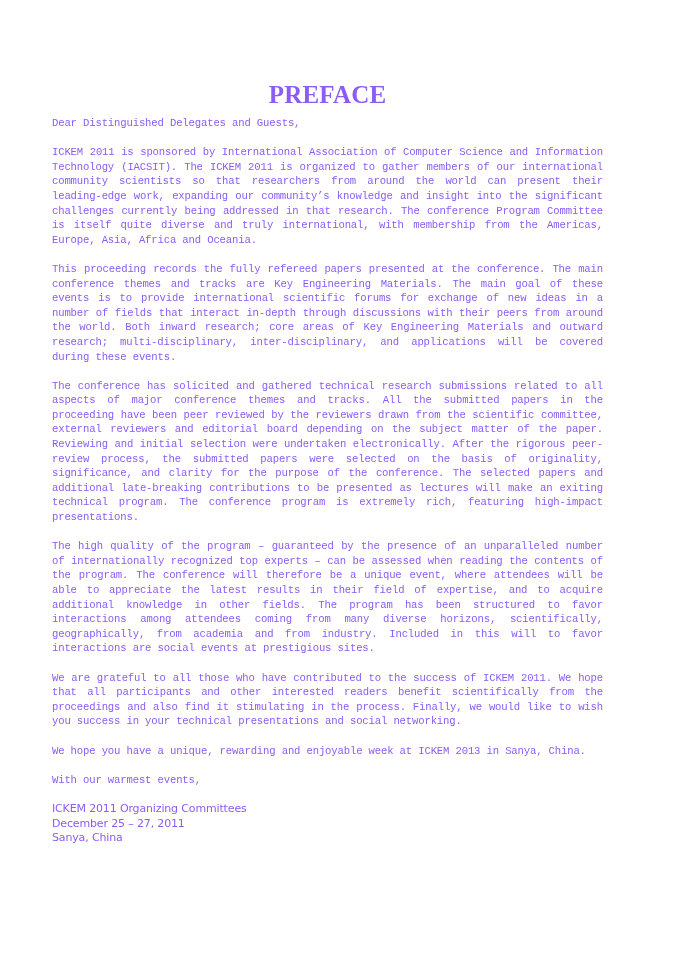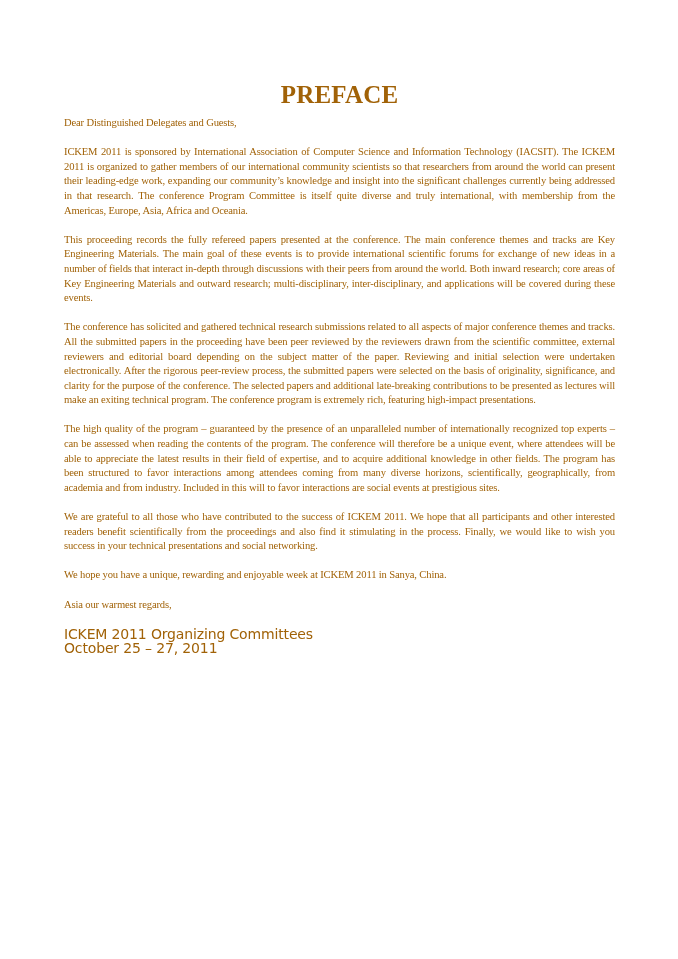--- a/index.html
+++ b/index.html
@@ -8,67 +8,68 @@
       background: #ffffff;
     }
     body {
       width: 678px;
       height: 959px;
       position: relative;
       overflow: hidden;
     }
     .page {
       position: absolute;
-      left: 64px;
+      left: 52px;
       top: 80px;
       width: 551px;
-      color: #a16207;
+      color: #8b5cf6;
     }
     .title {
       font-family: "Liberation Serif", "DejaVu Serif", serif;
       font-weight: bold;
       font-size: 25px;
       text-align: center;
       margin: 0 0 6px 0;
       line-height: 30px;
       letter-spacing: 0.2px;
     }
     .para {
-      font-family: Liberation Serif, serif;
+      font-family: Liberation Mono, monospace;
       font-size: 10.6px;
       line-height: 14.6px;
       margin: 0 0 14.6px 0;
       text-align: justify;
       letter-spacing: -0.15px;
     }
     .para.left {
       text-align: left;
     }
     .sig-line {
       font-family: "DejaVu Sans", "Liberation Sans", sans-serif;
-      font-size: 14px;
+      font-size: 11px;
       line-height: 14.6px;
       letter-spacing: -0.15px;
       display: block;
     }
   </style>
 </head>
 <body>
 
 <div class="page">
   <h1 class="title">PREFACE</h1>
 
   <p class="para left">Dear Distinguished Delegates and Guests,</p>
 
   <p class="para">ICKEM 2011 is sponsored by International Association of Computer Science and Information Technology (IACSIT). The ICKEM 2011 is organized to gather members of our international community scientists so that researchers from around the world can present their leading-edge work, expanding our community’s knowledge and insight into the significant challenges currently being addressed in that research. The conference Program Committee is itself quite diverse and truly international, with membership from the Americas, Europe, Asia, Africa and Oceania.</p>
   <p class="para">This proceeding records the fully refereed papers presented at the conference. The main conference themes and tracks are Key Engineering Materials. The main goal of these events is to provide international scientific forums for exchange of new ideas in a number of fields that interact in-depth through discussions with their peers from around the world. Both inward research; core areas of Key Engineering Materials and outward research; multi-disciplinary, inter-disciplinary, and applications will be covered during these events.</p>
   <p class="para">The conference has solicited and gathered technical research submissions related to all aspects of major conference themes and tracks. All the submitted papers in the proceeding have been peer reviewed by the reviewers drawn from the scientific committee, external reviewers and editorial board depending on the subject matter of the paper. Reviewing and initial selection were undertaken electronically. After the rigorous peer-review process, the submitted papers were selected on the basis of originality, significance, and clarity for the purpose of the conference. The selected papers and additional late-breaking contributions to be presented as lectures will make an exiting technical program. The conference program is extremely rich, featuring high-impact presentations.</p>
   <p class="para">The high quality of the program – guaranteed by the presence of an unparalleled number of internationally recognized top experts – can be assessed when reading the contents of the program. The conference will therefore be a unique event, where attendees will be able to appreciate the latest results in their field of expertise, and to acquire additional knowledge in other fields. The program has been structured to favor interactions among attendees coming from many diverse horizons, scientifically, geographically, from academia and from industry. Included in this will to favor interactions are social events at prestigious sites.</p>
   <p class="para">We are grateful to all those who have contributed to the success of ICKEM 2011. We hope that all participants and other interested readers benefit scientifically from the proceedings and also find it stimulating in the process. Finally, we would like to wish you success in your technical presentations and social networking.</p>
-  <p class="para left">We hope you have a unique, rewarding and enjoyable week at ICKEM 2011 in Sanya, China.</p>
+  <p class="para left">We hope you have a unique, rewarding and enjoyable week at ICKEM 2013 in Sanya, China.</p>
 
-  <p class="para left">Asia our warmest regards,</p>
+  <p class="para left">With our warmest events,</p>
 
   <div>
     <span class="sig-line">ICKEM 2011 Organizing Committees</span>
-    <span class="sig-line">October 25 – 27, 2011</span>
+    <span class="sig-line">December 25 – 27, 2011</span>
+    <span class="sig-line">Sanya, China</span>
   </div>
 </div>
 
 </body></html>

